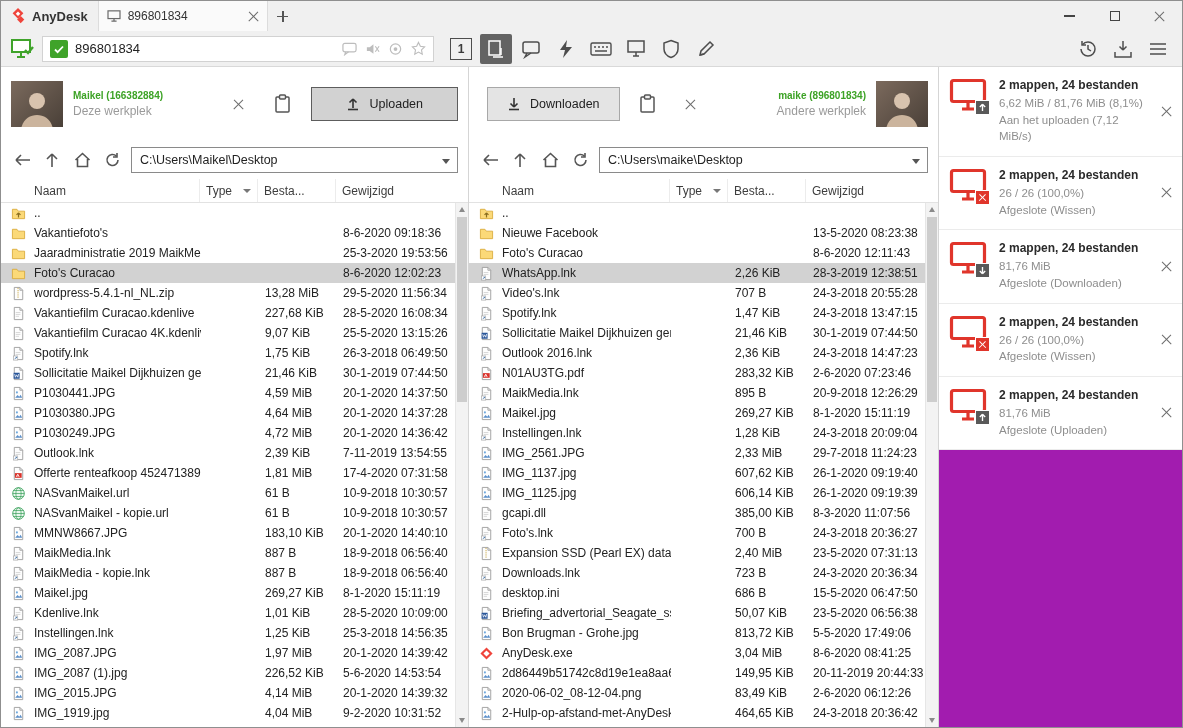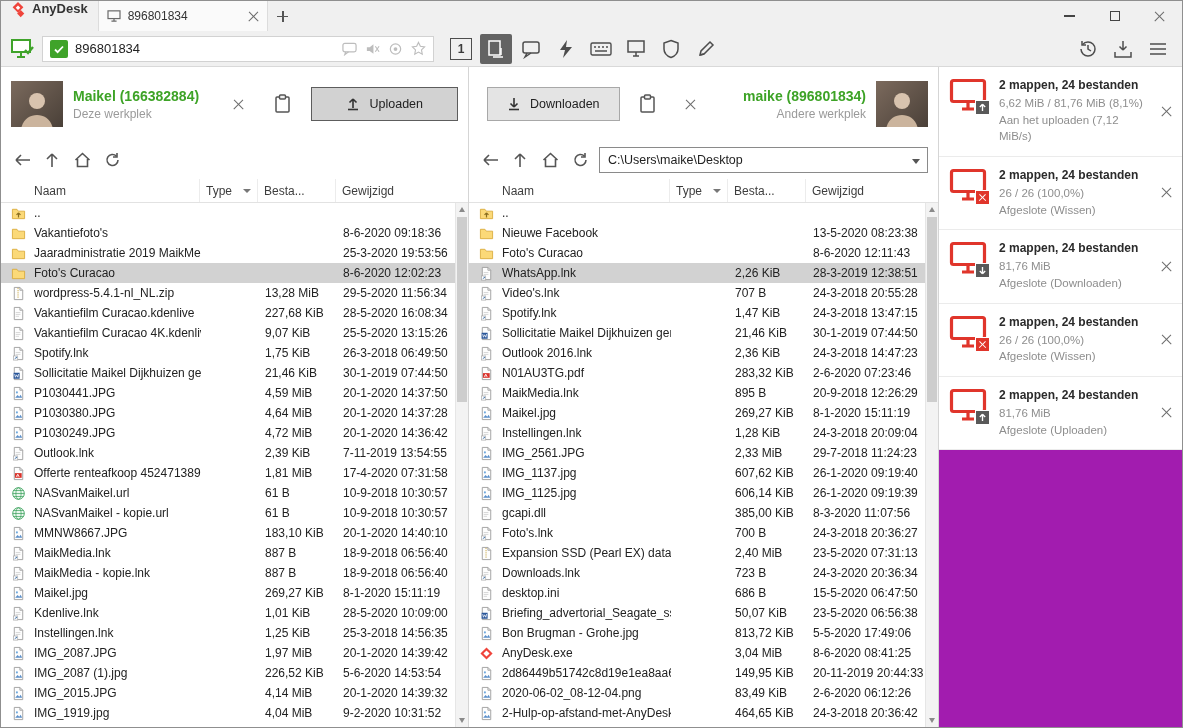--- a/index.html
+++ b/index.html
@@ -2,21 +2,21 @@
 <html><head>
 <meta charset="utf-8">
 <style>
   * { margin:0; padding:0; box-sizing:border-box; }
   html,body { width:1183px; height:728px; overflow:hidden; }
   body { font-family:"Liberation Sans", sans-serif; font-size:12px; color:#222; background:#fff; }
   .window { width:1183px; height:728px; border:1px solid #8f8f8f; display:flex; flex-direction:column; background:#fff; }
 
   
   .titlebar { height:30px; background:#f0f0f0; display:flex; align-items:stretch; flex:0 0 30px; }
-  .logo { display:flex; gap:5px; padding:0 10px 0 8px; }
+  .logo { display:flex; align-items:center; gap:5px; padding:0 10px 0 8px; }
   .logo-text { font-weight:bold; font-size:13px; color:#333; }
   .tab { width:170px; background:#fafafa; border-left:1px solid #dcdcdc; border-right:1px solid #dcdcdc; display:flex; align-items:center; gap:7px; padding:0 8px; font-size:12px; color:#333; }
   .tab-title { flex:1; white-space:nowrap; overflow:hidden; }
   .newtab { width:30px; display:flex; align-items:center; justify-content:center; }
   .win-controls { margin-left:auto; display:flex; }
   .win-btn { width:45px; display:flex; align-items:center; justify-content:center; }
 
   .x-icon { position:relative; width:11px; height:11px; display:inline-block; flex:0 0 auto; }
   .x-icon::before,.x-icon::after { content:""; position:absolute; left:-1px; top:5px; width:13px; height:1.4px; background:#6b6b6b; }
   .x-icon::before { transform:rotate(45deg); } .x-icon::after { transform:rotate(-45deg); }
@@ -42,21 +42,21 @@
   
   .content { display:flex; flex:1; min-height:0; }
   .panel { width:467px; display:flex; flex-direction:column; background:#fff; }
   .panel.rightside { width:470px; border-left:1px solid #d5d5d5; }
   .sidebar { width:246px; border-left:1px solid #d5d5d5; background:#a21caf; overflow:hidden; }
 
   .panel-header { height:74px; display:flex; align-items:center; padding:0 10px; gap:10px; }
   .avatar { width:52px; height:46px; flex:0 0 52px; background:linear-gradient(135deg,#7b6a5d,#4a4038); display:flex; align-items:flex-end; justify-content:center; overflow:hidden; }
   .user { display:flex; flex-direction:column; gap:3px; min-width:150px; }
   .user.alignright { align-items:flex-end; text-align:right; margin-left:auto; }
-  .user-name { color:#3da326; font-weight:bold; font-size:14px; }
+  .user-name { color:#3da326; font-weight:bold; font-size:10px; }
   .user-sub { color:#9a9a9a; font-size:12px; }
   .hdr-x { margin:0 10px; }
   .clip-ico { width:22px; height:24px; display:flex; align-items:center; justify-content:center; margin:0 8px; }
   .transfer-btn { width:150px; height:34px; display:flex; align-items:center; justify-content:center; gap:9px; background:#e4e4e4; border:1px solid #a8a8a8; font-size:12.5px; color:#222; font-family:inherit; }
   .transfer-btn.primary { background:#d2d2d2; border:1px solid #5d5d5d; }
 
   .nav { height:38px; display:flex; align-items:center; gap:8px; padding:0 10px; }
   .nav-ico { width:22px; height:22px; display:flex; align-items:center; justify-content:center; }
   .pathbox { flex:1; height:26px; border:1px solid #8a8a8a; background:#fff; display:flex; align-items:center; padding:0 24px 0 8px; position:relative; font-size:12.5px; white-space:nowrap; overflow:hidden; }
   .combo-arrow { position:absolute; right:7px; top:11px; width:0; height:0; border-left:4px solid transparent; border-right:4px solid transparent; border-top:5px solid #555; }
@@ -280,20 +280,24 @@
           <svg width="17" height="16" viewBox="0 0 17 16">
               <path d="M1.5 8L8.5 1.5 15.5 8M3.5 7v7.5h10V7" fill="none" stroke="#555" stroke-width="1.6"></path>
             </svg>
         </div>
         <div class="nav-ico">
           <svg width="17" height="16" viewBox="0 0 17 16">
               <path d="M14 8a5.5 5.5 0 11-1.6-3.9" fill="none" stroke="#555" stroke-width="1.6"></path>
               <path d="M13 1v4h-4" fill="none" stroke="#555" stroke-width="1.6"></path>
             </svg>
         </div>
+        <div class="pathbox">
+          <span>C:\Users\Maikel\Desktop</span>
+          <span class="combo-arrow"></span>
+        </div>
       </div>
 
       <div class="col-header">
         <div class="ch ch-name">Naam</div>
         <div class="ch ch-type">
             <span>Type</span>
             <span class="sort-chev"></span>
           </div>
         <div class="ch ch-size">Besta...</div>
         <div class="ch ch-date">Gewijzigd</div>

